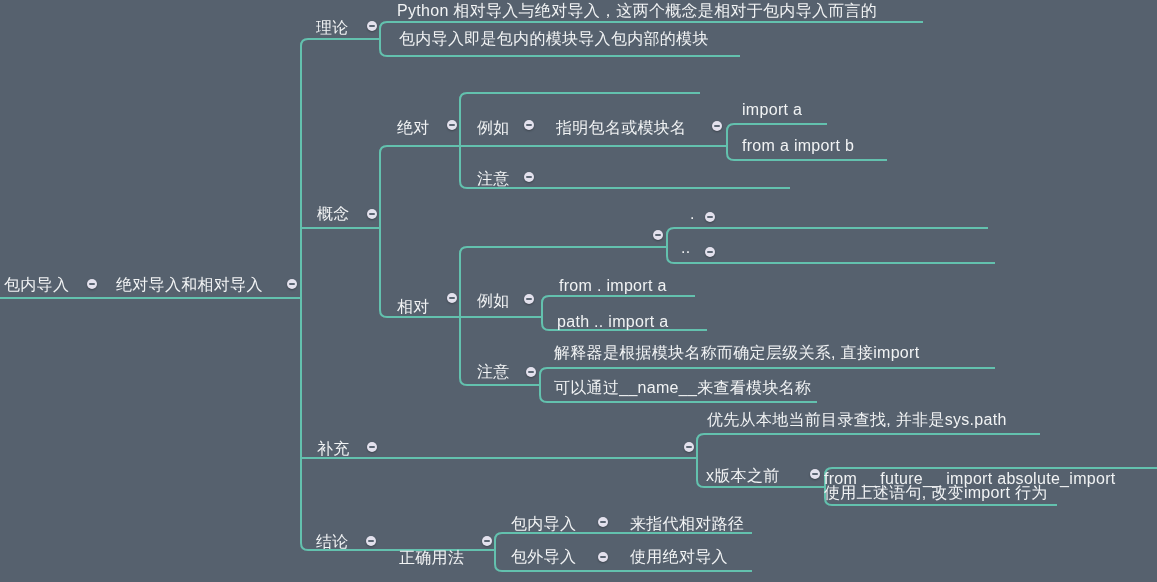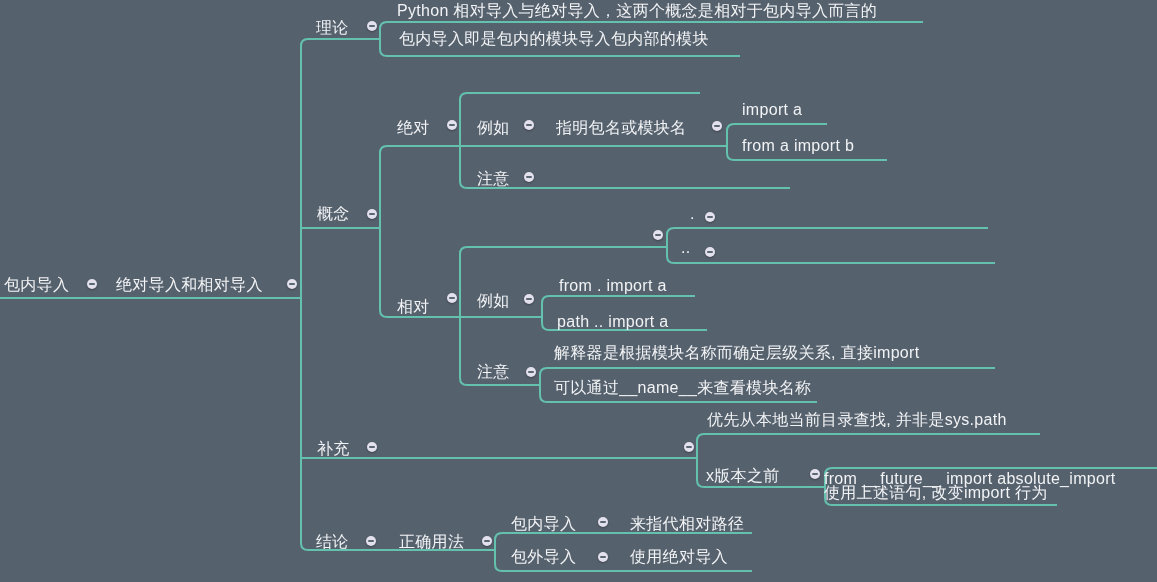--- a/index.html
+++ b/index.html
@@ -78,21 +78,21 @@
   <div class="label" style="left:554px;top:343px">解释器是根据模块名称而确定层级关系, 直接import</div>
   <div class="label" style="left:554px;top:378px">可以通过__name__来查看模块名称</div>
 
   <div class="label" style="left:317px;top:439px">补充</div>
   <div class="label" style="left:707px;top:410px">优先从本地当前目录查找, 并非是sys.path</div>
   <div class="label" style="left:706px;top:466px">x版本之前</div>
   <div class="label" style="left:824px;top:469px">from __future__ import absolute_import</div>
   <div class="label" style="left:824px;top:483px">使用上述语句, 改变import 行为</div>
 
   <div class="label" style="left:316px;top:532px">结论</div>
-  <div class="label" style="left:399px;top:532px">正确用法</div>
+  <div class="label" style="left:399px;top:548px">正确用法</div>
   <div class="label" style="left:511px;top:514px">包内导入</div>
   <div class="label" style="left:630px;top:514px">来指代相对路径</div>
   <div class="label" style="left:511px;top:547px">包外导入</div>
   <div class="label" style="left:630px;top:547px">使用绝对导入</div>
 
   <div class="btn" style="left:87px;top:279px">
       <span class="minus"></span>
     </div>
   <div class="btn" style="left:287px;top:279px">
       <span class="minus"></span>

